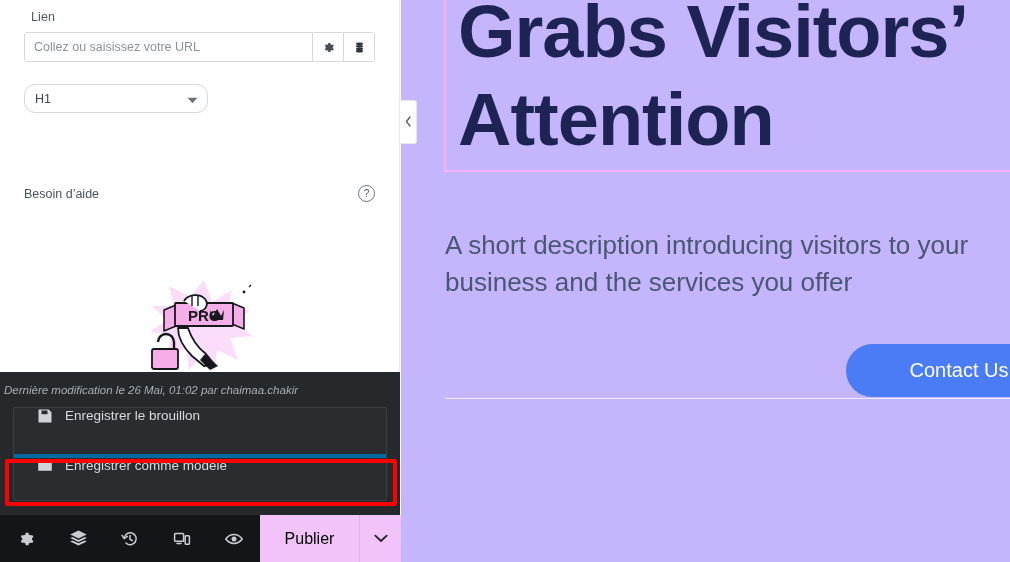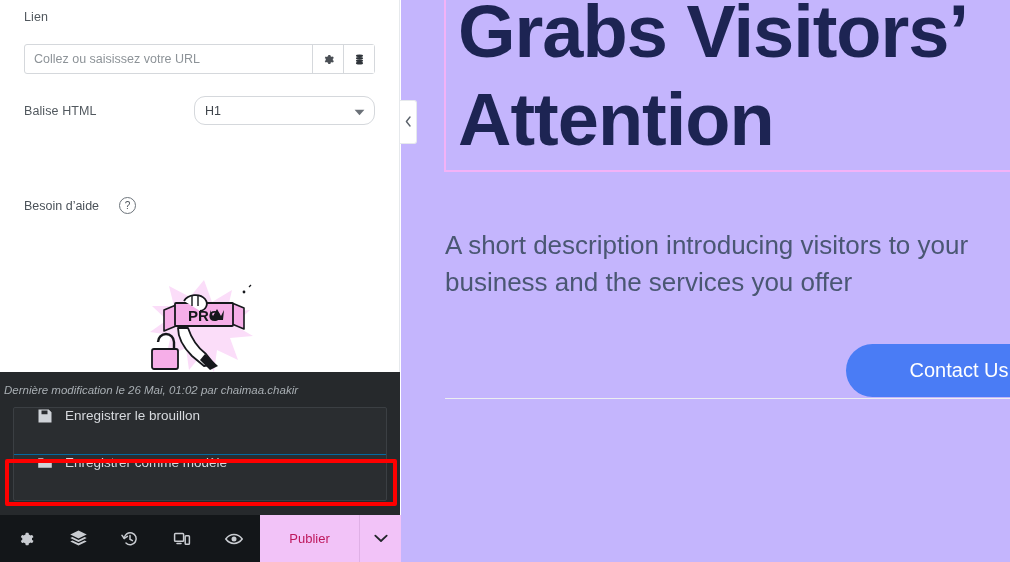--- a/index.html
+++ b/index.html
@@ -29,29 +29,30 @@
   }
 
   .control-block {
     padding: 0 24px;
   }
 
   .field-label {
     font-size: 12.5px;
     color: #51585e;
     letter-spacing: .1px;
+    margin-left: 7px;
   }
 
   
   #link-field-label { display:block; padding-top: 10px; }
 
   .url-row {
     display: flex;
     align-items: stretch;
-    margin-top: 20px;
+    margin-top: 8px;
     height: 30px;
     border: 1px solid #d5d8dc;
     border-radius: 3px;
     background: #fff;
     box-sizing: border-box;
   }
   .url-input {
     flex: 1 1 auto;
     border: 0;
     outline: none;
@@ -103,22 +104,22 @@
     right: 9px;
     top: 50%;
     transform: translateY(-50%);
   }
 
   
   #help-row {
     margin-top: 72px;
     display: flex;
     align-items: center;
-    justify-content: flex-start;
-    gap: 20px;
+    justify-content: space-between;
+    gap: 3px;
   }
   #help-label {
     font-size: 12.5px;
     color: #4b5259;
   }
   .help-circle {
     width: 15px; height: 15px;
     border: 1.3px solid #6d747b;
     border-radius: 50%;
     display: flex;
@@ -167,21 +168,21 @@
     display: flex;
     align-items: flex-start;
     gap: 12px;
     height: 46px;
     padding-left: 23px;
     color: #d7dade;
     font-size: 13.5px;
     cursor: pointer;
     box-sizing: border-box;
   }
-  .save-option + .save-option { border-top: 1px solid #0369a1; }
+  .save-option + .save-option { border-top: 4px solid #0369a1; }
   .save-option .opt-icon { display: flex; align-items: center; }
 
   
   #annotation-box {
     position: absolute;
     left: 5px;
     top: 459px;
     width: 392px;
     height: 47px;
     border: 4px solid #fe0000;
@@ -220,22 +221,22 @@
     align-items: stretch;
     width: 142px;
     flex: 0 0 auto;
   }
   #publish-button {
     flex: 1 1 auto;
     background: #f2c3f8;
     display: flex;
     align-items: center;
     justify-content: center;
-    color: #be185d;
-    font-size: 13px;
+    color: #000000;
+    font-size: 16px;
     cursor: pointer;
   }
   #publish-dropdown {
     width: 42px;
     background: #f2c3f8;
     border-left: 1px solid #dfb0e6;
     display: flex;
     align-items: center;
     justify-content: center;
     cursor: pointer;
@@ -347,21 +348,20 @@
         <svg width="13" height="13" viewBox="0 0 16 16" fill="#2f343a">
           <ellipse cx="8" cy="3.4" rx="4.4" ry="1.7"></ellipse>
           <ellipse cx="8" cy="6.6" rx="4.4" ry="1.6"></ellipse>
           <ellipse cx="8" cy="9.6" rx="4.4" ry="1.6"></ellipse>
           <ellipse cx="8" cy="12.5" rx="4.4" ry="1.7"></ellipse>
         </svg>
       </div>
     </div>
 
     <div class="tag-row">
-      <span class="field-label" id="html-tag-label">Balise HTML</span>
       <div class="select-wrap">
         <span class="select-value">H1</span>
         <span class="select-caret">
           <svg width="11" height="7" viewBox="0 0 11 7" fill="#6b7178">
             <path d="M0.6 0.8h9.8L5.5 6.2z"></path>
           </svg>
         </span>
       </div>
     </div>
 

